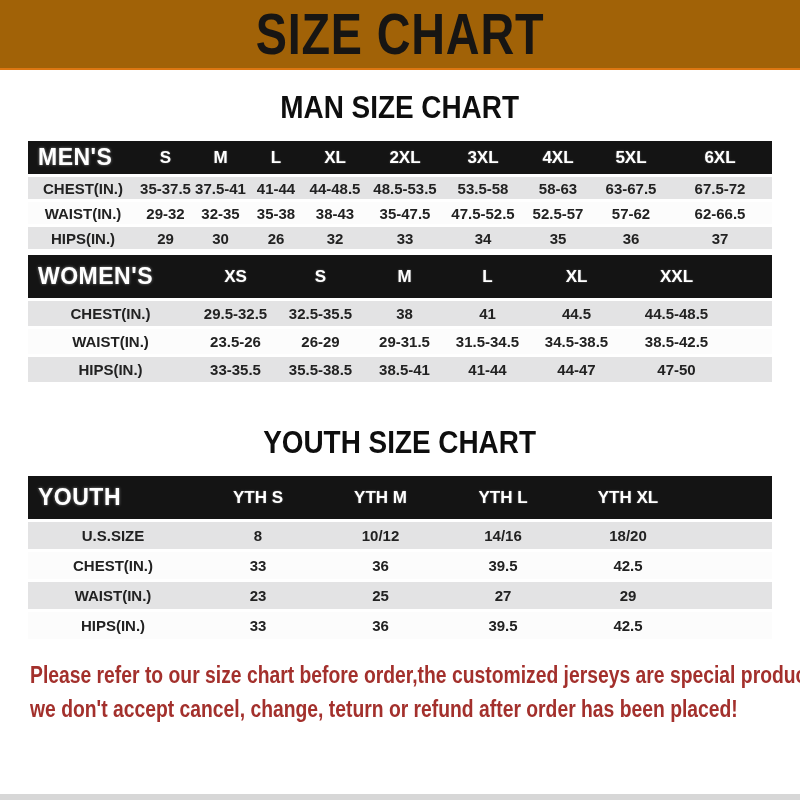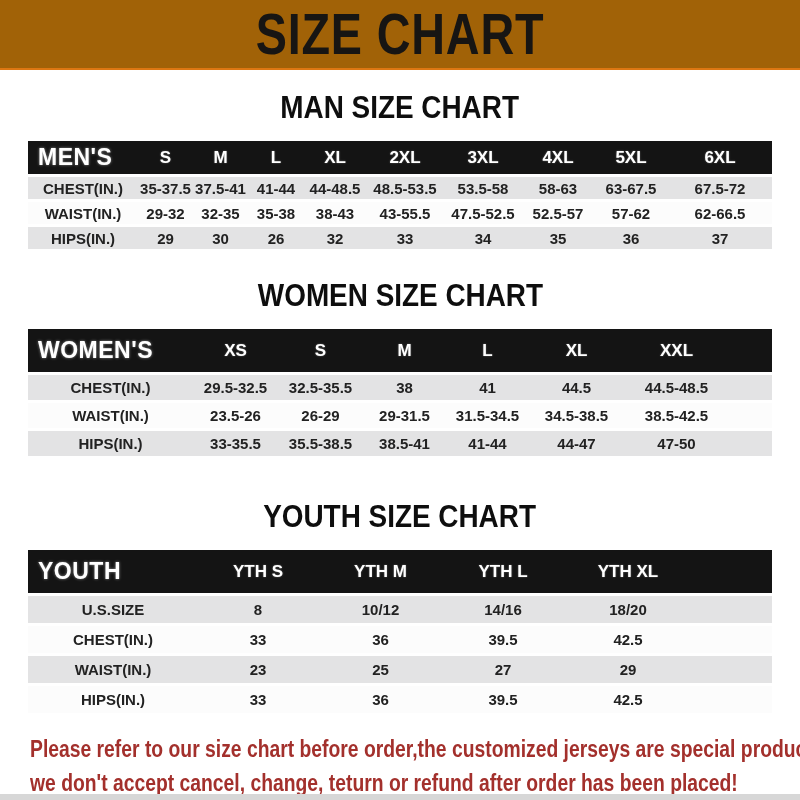--- a/index.html
+++ b/index.html
@@ -109,21 +109,21 @@
           <td>58-63</td>
           <td>63-67.5</td>
           <td>67.5-72</td>
         </tr>
         <tr>
           <td class="rlbl">WAIST(IN.)</td>
           <td>29-32</td>
           <td>32-35</td>
           <td>35-38</td>
           <td>38-43</td>
-          <td>43-55.5</td>
+          <td>35-47.5</td>
           <td>47.5-52.5</td>
           <td>52.5-57</td>
           <td>57-62</td>
           <td>62-66.5</td>
         </tr>
         <tr class="alt">
           <td class="rlbl">HIPS(IN.)</td>
           <td>29</td>
           <td>30</td>
           <td>26</td>
@@ -132,21 +132,20 @@
           <td>34</td>
           <td>35</td>
           <td>36</td>
           <td>37</td>
         </tr>
       </tbody>
     </table>
 </div>
 
 <div id="sec-women">
-  <h2 class="sec-heading"><span class="ht">WOMEN SIZE CHART</span></h2>
   <table class="t-women">
     <colgroup>
       <col style="width:165px">
         <col style="width:85px">
         <col style="width:85px">
         <col style="width:83px">
       <col style="width:83px">
         <col style="width:95px">
         <col style="width:105px">
         <col style="width:43px">

